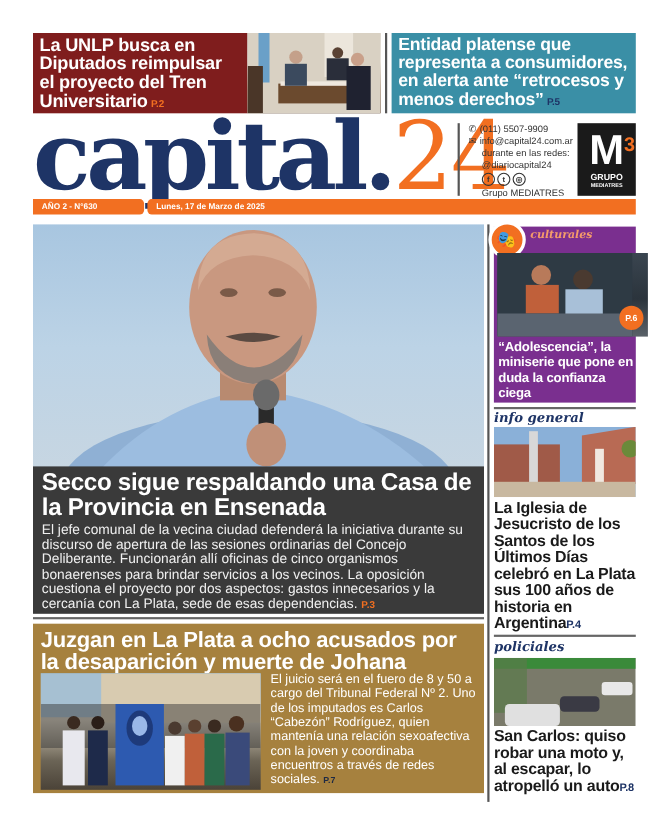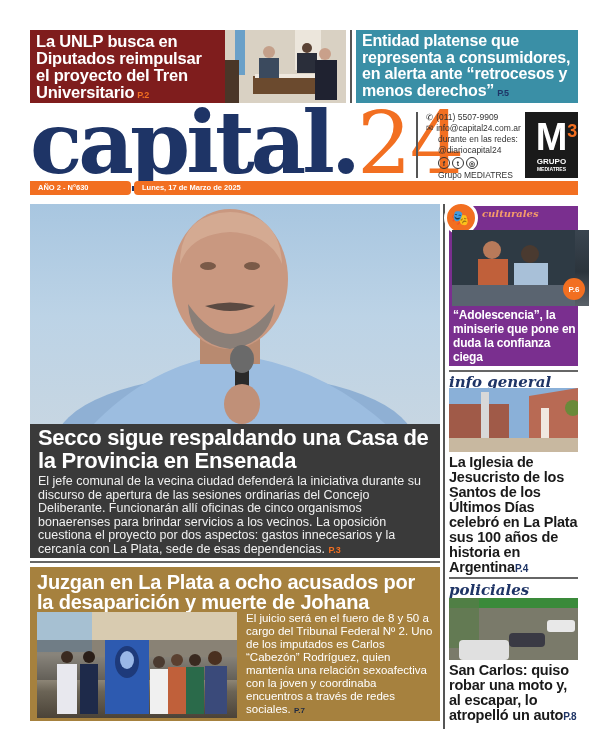--- a/index.html
+++ b/index.html
@@ -104,21 +104,21 @@
     position: absolute; left: 3px; top: 24px; width: 137px; height: 76px; overflow: hidden;
     background: linear-gradient(180deg, #3a4550 0%, #2b343c 55%, #5a6168 100%);
   }
   .cult-photo .p6 {
     position: absolute; right: 4px; bottom: 6px; width: 22px; height: 22px; border-radius: 50%;
     background: #f26f21; color: #fff; font-size: 8px; font-weight: 700; display: flex; align-items: center; justify-content: center;
   }
   .cult h3 { position: absolute; left: 4px; top: 102px; width: 124px; font-size: 12px; line-height: 14px; font-weight: 700; letter-spacing: -0.2px; }
 
   .sec-label {
-    font-family: "DejaVu Serif", serif; font-style: italic; font-weight: 700; font-size: 15px; color: #1e3466;
+    font-family: "DejaVu Serif", serif; font-style: italic; font-weight: 700; font-size: 12px; color: #1e3466;
   }
   .rphoto { overflow: hidden; }
   .rhead { font-size: 14.5px; line-height: 15px; font-weight: 700; color: #1a1a1a; letter-spacing: -0.2px; }
   .rhead .pref { font-size: 10px; color: #1e3466; }
 </style>
 </head>
 <body>
 
 <div class="abs teaser-green">
   <span>La UNLP busca en Diputados reimpulsar el proyecto del Tren Universitario</span><span class="page-ref" style="color:#f26f21">P.2</span>

